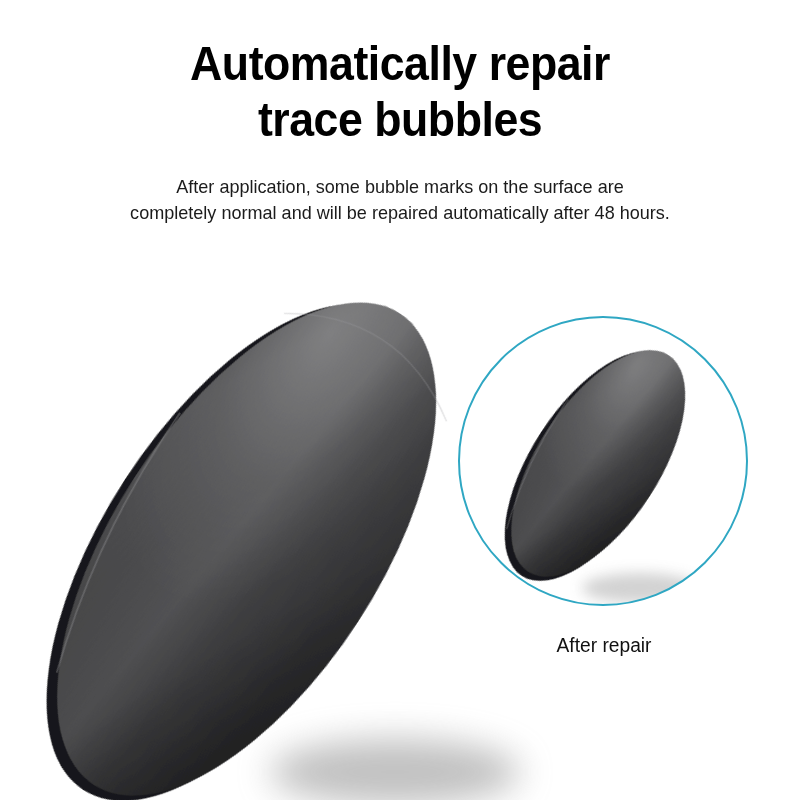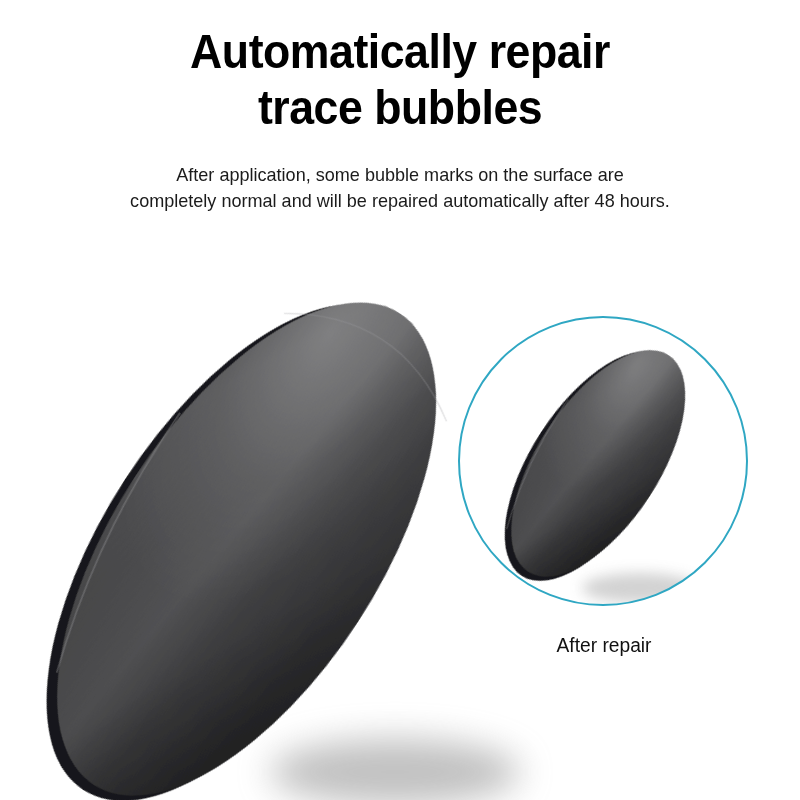--- a/index.html
+++ b/index.html
@@ -23,21 +23,21 @@
     overflow: hidden;
   }
 
   
   .text-block {
     position: absolute;
     top: 0;
     left: 0;
     width: 800px;
     text-align: center;
-    padding-top: 24px;
+    padding-top: 36px;
     box-sizing: border-box;
   }
 
   .headline {
     font-family: "Liberation Sans", sans-serif;
     font-weight: bold;
     font-size: 48px;
     line-height: 56px;
     letter-spacing: -0.5px;
     color: #000000;

